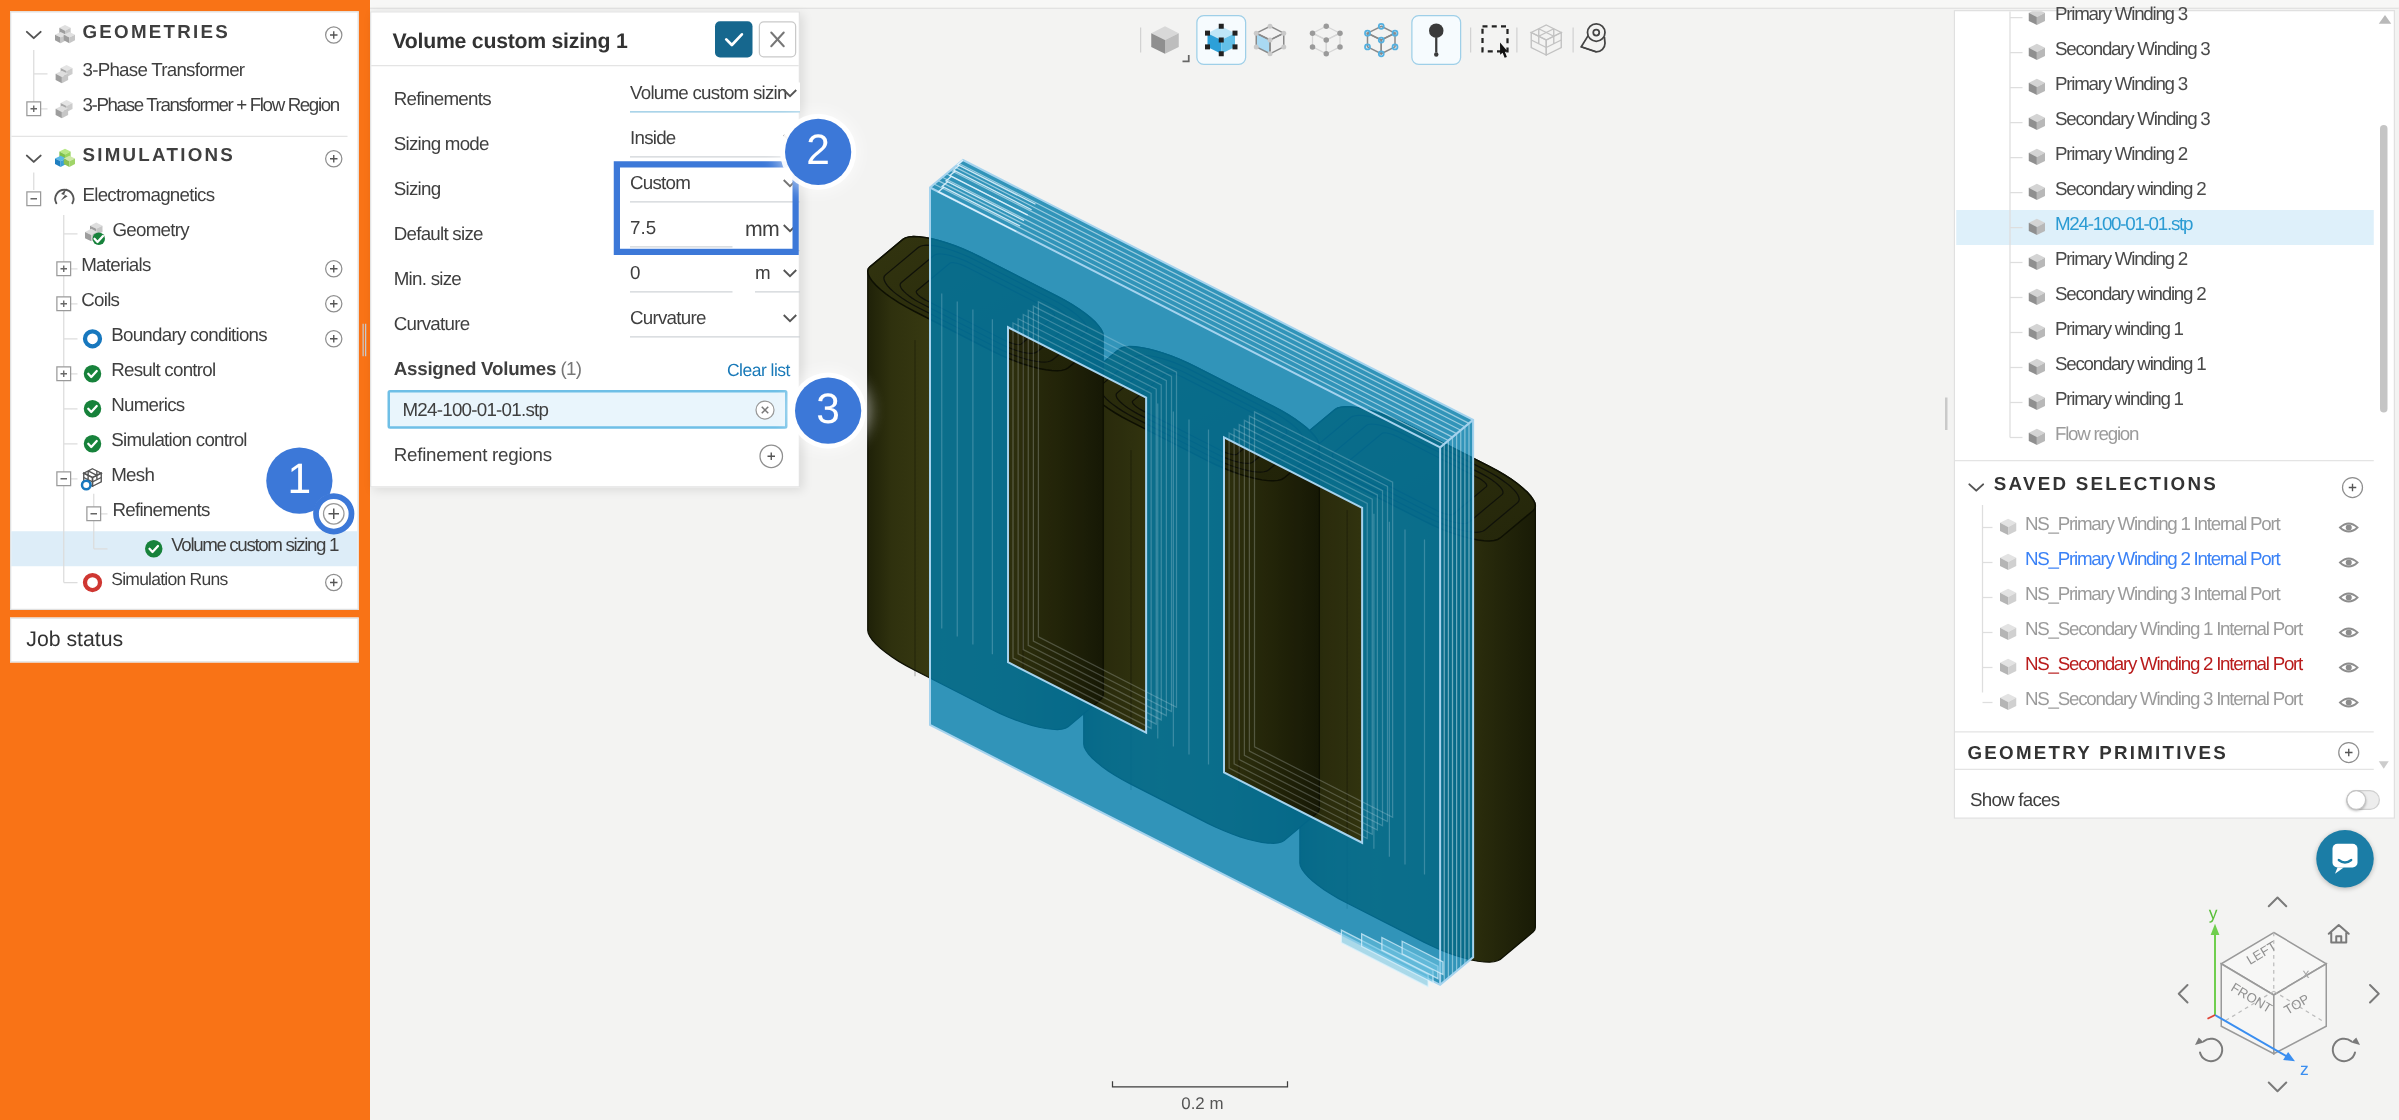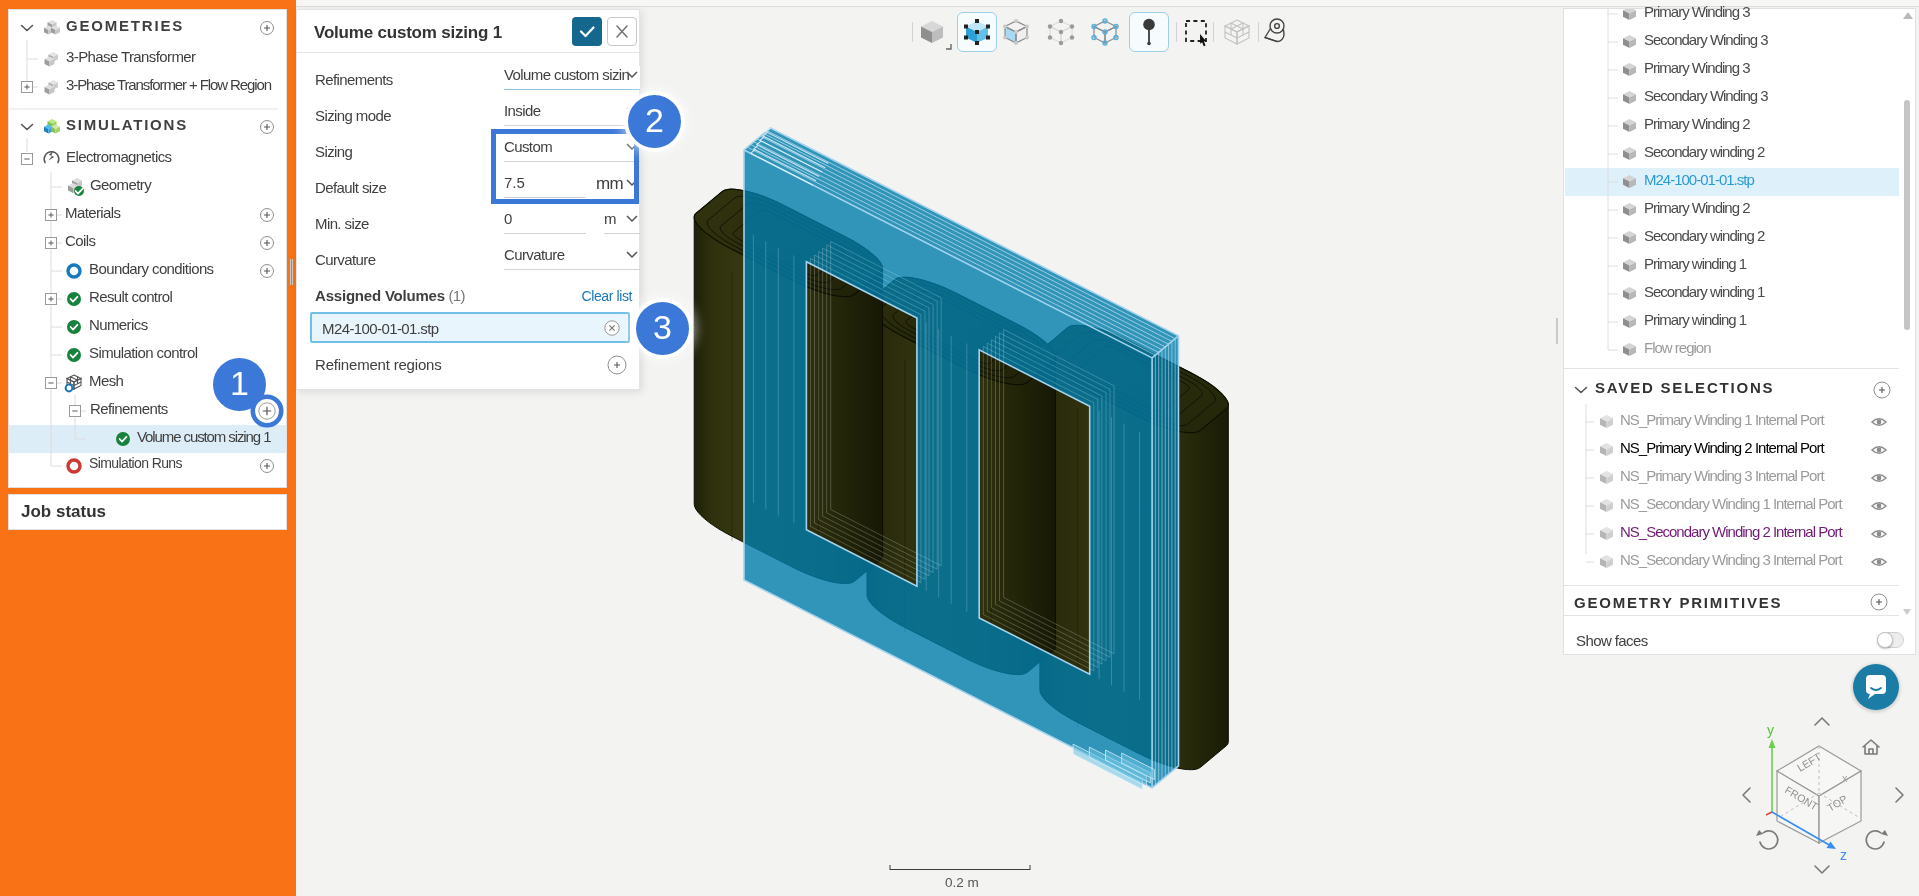--- a/index.html
+++ b/index.html
@@ -3,21 +3,21 @@
 <style>
   * { margin:0; padding:0; box-sizing:border-box; }
   html,body { width:1919px; height:896px; overflow:hidden;
        font-family:"Liberation Sans", sans-serif; background:#f0f0ef; }
   #canvas { position:absolute; left:296px; top:6px; width:1623px; height:890px;
        background:#f3f3f2; border-top:1px solid #ddd; }
   #leftcol { position:absolute; left:0; top:0; width:296px; height:896px; background:#f97316; z-index:5; }
   #treecard { position:absolute; left:8px; top:9px; width:279px; height:479px; background:#fff;
        border:1px solid #e0e0e0; }
   #jobcard { position:absolute; left:8px; top:494px; width:279px; height:36px; background:#fff;
-       border:1px solid #e0e0e0; font-size:17px; font-weight:700; color:#333;
+       border:1px solid #e0e0e0; font-size:17px; font-weight:400; color:#333;
        padding:7px 0 0 12px; }
   #fpanel { position:absolute; left:296px; top:9px; width:344px; height:381px; background:#fff;
        border:1px solid #e3e3e3; box-shadow:2px 2px 8px rgba(0,0,0,0.10); z-index:20; }
   #rpanel { position:absolute; left:1563px; top:8px; width:353px; height:647px; background:#fff;
        border:1px solid #e0e0e0; z-index:5; }
   .balloon { position:absolute; width:53px; height:53px; border-radius:50%; background:#3c78d8;
        color:#fff; font-size:34px; text-align:center; line-height:51px; z-index:40;
        box-shadow:0 0 0 4px rgba(255,255,255,0.9), 0 0 12px 7px rgba(255,255,255,0.55); }
   #chatbtn { position:absolute; left:1853px; top:664px; width:46px; height:46px; border-radius:50%;
        background:#1b7da6; z-index:6; box-shadow:0 1px 4px rgba(0,0,0,0.25); }
@@ -599,24 +599,24 @@
     <div style="position:absolute;left:80px;top:162px;font-size:15px;letter-spacing:-1px;color:#2b9bd3;white-space:nowrap">M24-100-01-01.stp</div>
     <div style="position:absolute;left:80px;top:190px;font-size:15px;letter-spacing:-1px;color:#4a4a4a;white-space:nowrap">Primary Winding 2</div>
     <div style="position:absolute;left:80px;top:218px;font-size:15px;letter-spacing:-1px;color:#4a4a4a;white-space:nowrap">Secondary winding 2</div>
     <div style="position:absolute;left:80px;top:246px;font-size:15px;letter-spacing:-1px;color:#4a4a4a;white-space:nowrap">Primary winding 1</div>
     <div style="position:absolute;left:80px;top:274px;font-size:15px;letter-spacing:-1px;color:#4a4a4a;white-space:nowrap">Secondary winding 1</div>
     <div style="position:absolute;left:80px;top:302px;font-size:15px;letter-spacing:-1px;color:#4a4a4a;white-space:nowrap">Primary winding 1</div>
     <div style="position:absolute;left:80px;top:330px;font-size:15px;letter-spacing:-1px;color:#9b9b9b;white-space:nowrap">Flow region</div>
     <div style="position:absolute;left:0;top:359px;width:335px;border-top:1px solid #e4e4e4"></div>
     <div style="position:absolute;left:31px;top:370px;font-size:15px;font-weight:700;color:#333;letter-spacing:1.8px">SAVED SELECTIONS</div>
     <div style="position:absolute;left:56px;top:402px;font-size:15px;letter-spacing:-1px;color:#9b9b9b;white-space:nowrap">NS_Primary Winding 1 Internal Port</div>
-    <div style="position:absolute;left:56px;top:430px;font-size:15px;letter-spacing:-1px;color:#000000;white-space:nowrap">NS_Primary Winding 2 Internal Port</div>
+    <div style="position:absolute;left:56px;top:430px;font-size:15px;letter-spacing:-1px;color:#3b82f6;white-space:nowrap">NS_Primary Winding 2 Internal Port</div>
     <div style="position:absolute;left:56px;top:458px;font-size:15px;letter-spacing:-1px;color:#9b9b9b;white-space:nowrap">NS_Primary Winding 3 Internal Port</div>
     <div style="position:absolute;left:56px;top:486px;font-size:15px;letter-spacing:-1px;color:#9b9b9b;white-space:nowrap">NS_Secondary Winding 1 Internal Port</div>
-    <div style="position:absolute;left:56px;top:514px;font-size:15px;letter-spacing:-1px;color:#701a75;white-space:nowrap">NS_Secondary Winding 2 Internal Port</div>
+    <div style="position:absolute;left:56px;top:514px;font-size:15px;letter-spacing:-1px;color:#b91c1c;white-space:nowrap">NS_Secondary Winding 2 Internal Port</div>
     <div style="position:absolute;left:56px;top:542px;font-size:15px;letter-spacing:-1px;color:#9b9b9b;white-space:nowrap">NS_Secondary Winding 3 Internal Port</div>
     <div style="position:absolute;left:0;top:576px;width:335px;border-top:1px solid #e4e4e4"></div>
     <div style="position:absolute;left:10px;top:585px;font-size:15px;font-weight:700;color:#333;letter-spacing:1.8px">GEOMETRY PRIMITIVES</div>
     <div style="position:absolute;left:0;top:606px;width:335px;border-top:1px solid #e4e4e4"></div>
     <div style="position:absolute;left:12px;top:623px;font-size:15px;letter-spacing:-0.6px;color:#3f3f3f">Show faces</div>
     <div style="position:absolute;left:313px;top:623px;width:27px;height:16px;border-radius:8px;background:#ededed;border:1px solid #d0d0d0">
       <div style="position:absolute;left:-1px;top:-1px;width:16px;height:16px;border-radius:50%;background:#fff;border:1px solid #c4c4c4;box-shadow:0 1px 2px rgba(0,0,0,0.25)"></div>
     </div>
     <div style="position:absolute;left:339px;top:600px;width:0;height:0;border-left:4px solid transparent;border-right:4px solid transparent;border-top:6px solid #cccccc"></div>
   </div>

